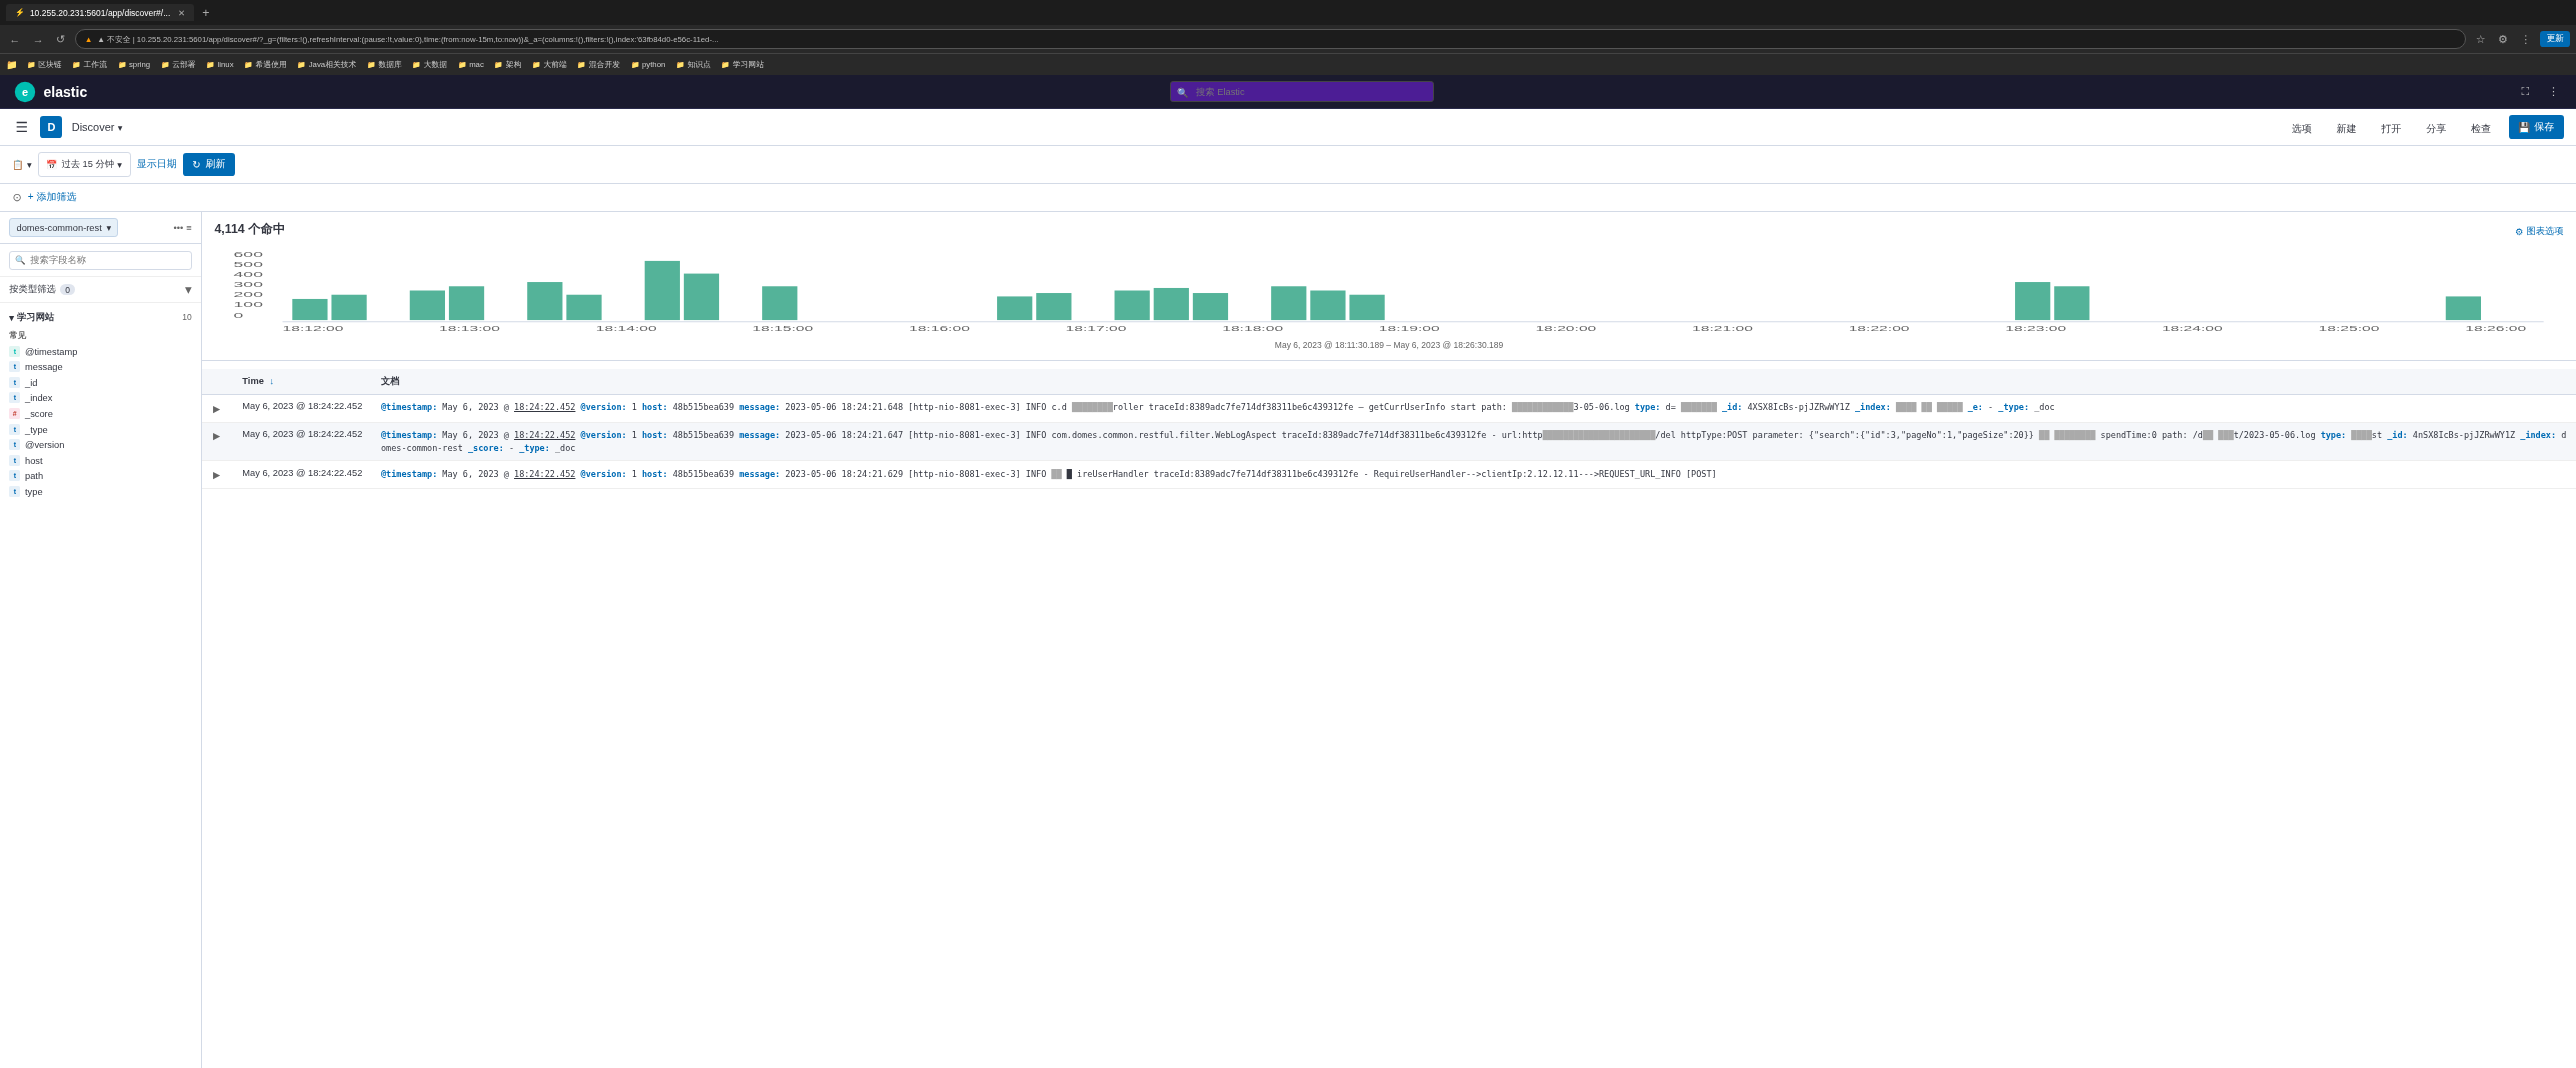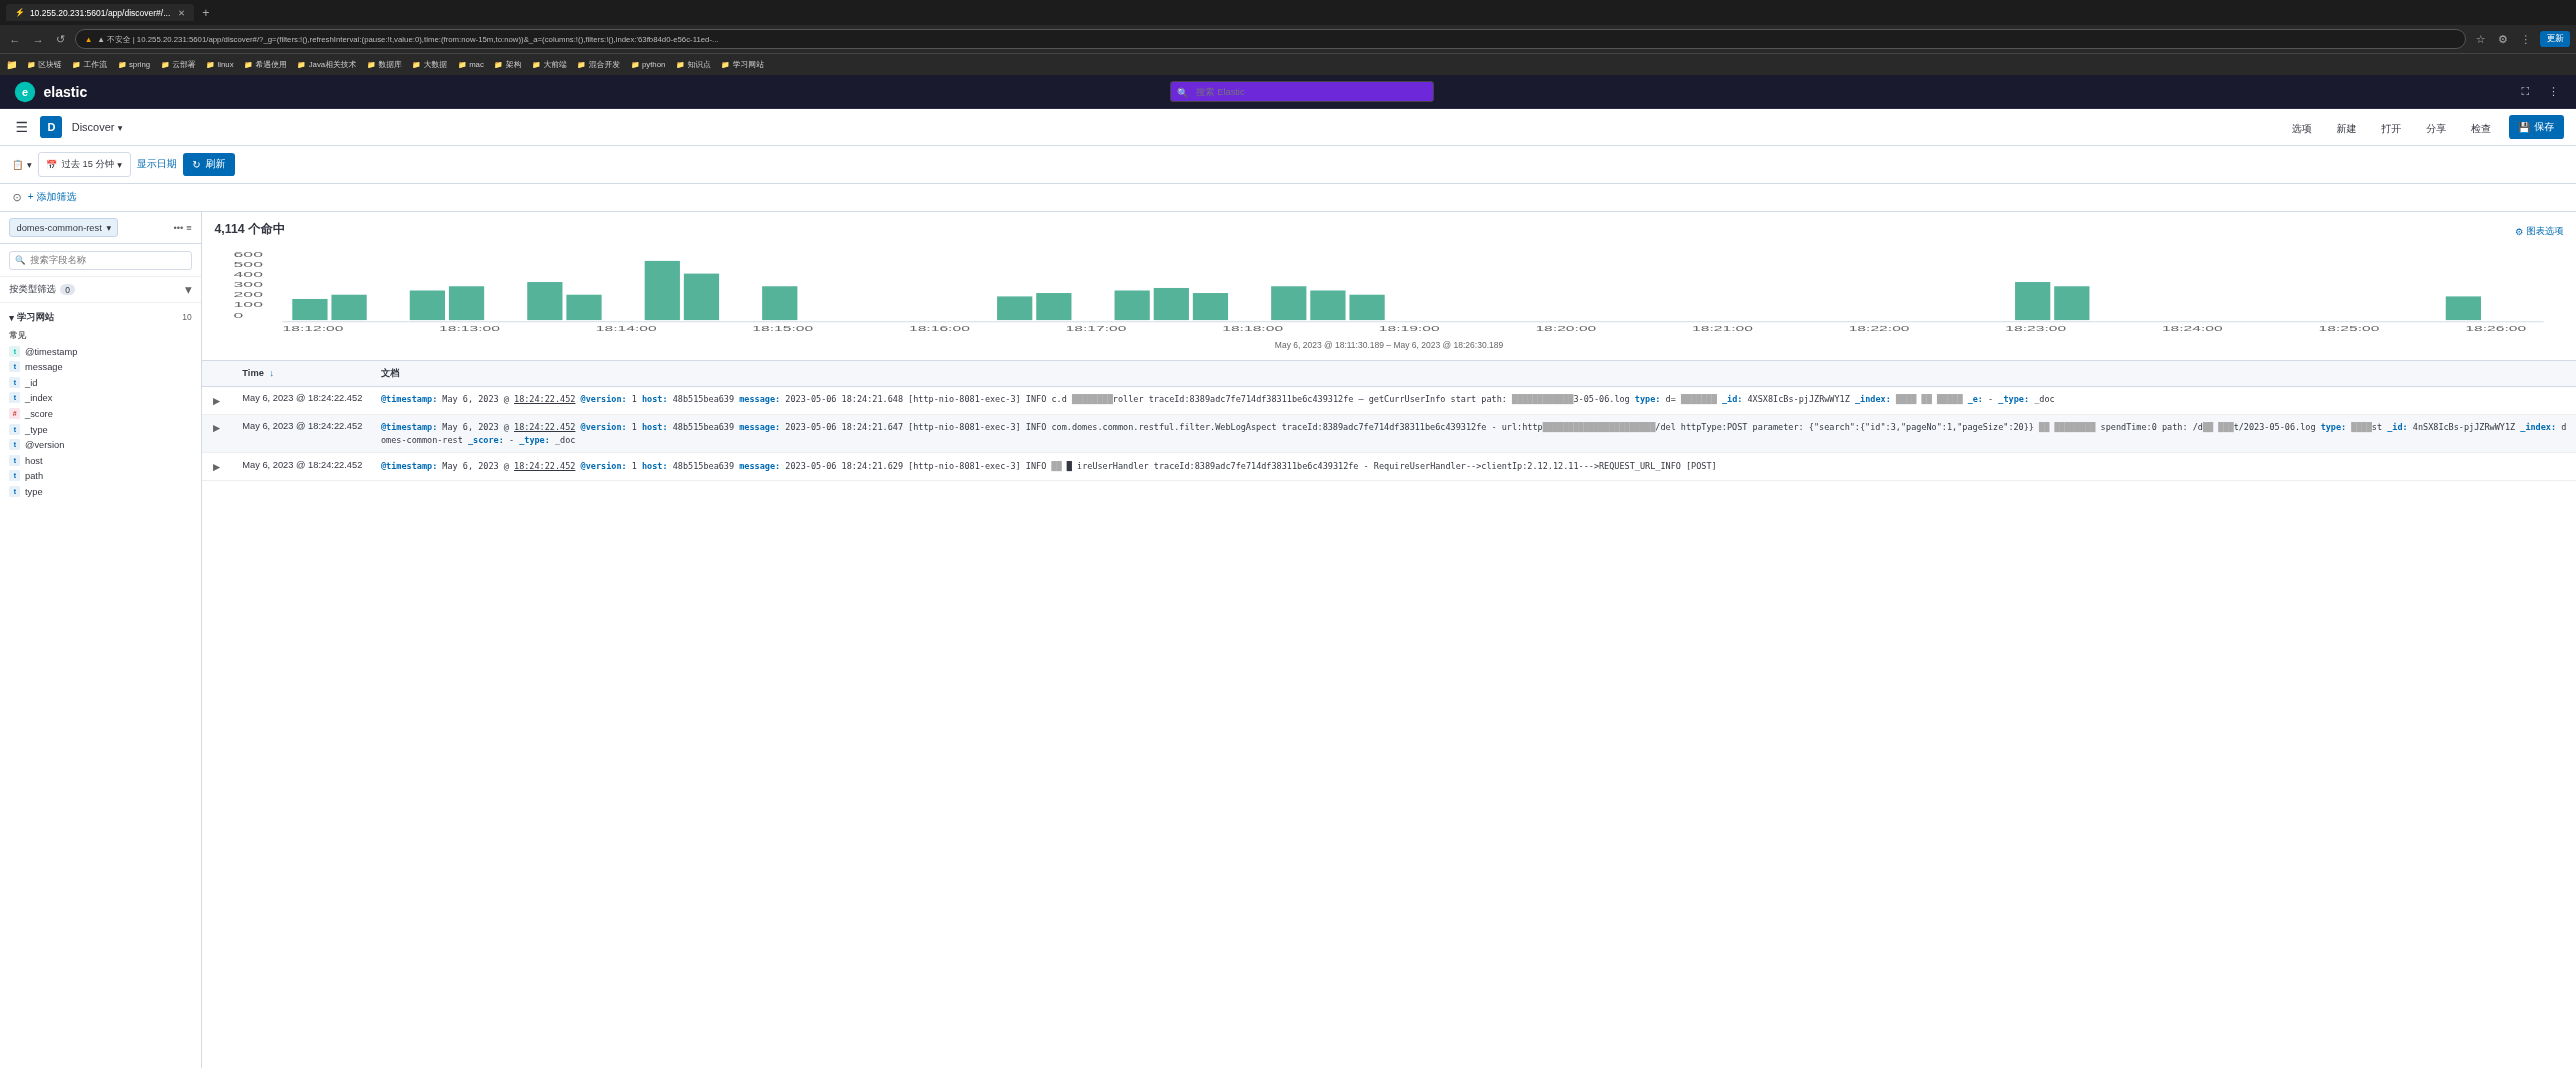--- a/index.html
+++ b/index.html
@@ -87,21 +87,21 @@
     
     .chart-area { background: #fff; border-bottom: 0.8px solid #d3dae6; padding: 9.3px 12.4px; }
     .chart-header { display: flex; align-items: flex-end; justify-content: space-between; margin-bottom: 6.2px; }
     .hit-count { font-size: 12.4px; font-weight: 600; color: #343741; }
     .chart-options-btn { color: #006bb4; font-size: 9.3px; cursor: pointer; display: flex; align-items: center; gap: 3.1px; }
     .chart-canvas { width: 100%; height: 93px; position: relative; }
     .chart-time-label { text-align: center; font-size: 8.5px; color: #666; margin-top: 3.1px; }
 
     
     .results-area { flex: 1; overflow-y: auto; background: #fff; }
-    .results-table { width: 100%; border-collapse: collapse; }
+    .results-table { width: 100%; border-collapse: collapse; margin-top: 8px; }
     .results-table th { padding: 6.2px 9.3px; text-align: left; font-size: 9.3px; font-weight: 600; color: #343741; border-bottom: 1.6px solid #d3dae6; background: #f5f7fa; white-space: nowrap; }
     .results-table th .sort-icon { color: #006bb4; margin-left: 3.1px; }
     .results-table td { padding: 6.2px 9.3px; border-bottom: 0.8px solid #eee; vertical-align: top; font-size: 9.3px; color: #343741; }
     .expand-btn { background: none; border: none; cursor: pointer; color: #666; font-size: 9.3px; padding: 1.6px; }
     .timestamp-cell { white-space: nowrap; color: #343741; font-size: 8.5px; }
     .log-content { font-family: monospace; font-size: 8.5px; line-height: 1.5; color: #343741; word-break: break-all; }
     .log-field { color: #006bb4; font-weight: 600; }
 
     
     .chart-svg { width: 100%; height: 100%; }
@@ -210,21 +210,21 @@
       <div class="elastic-logo-icon" style="width:25px;height:25px;display:flex;align-items:center;justify-content:center;">
         <svg width="22" height="22" viewBox="0 0 28 28" style="font-size:16px">
           <ellipse cx="14" cy="14" rx="13" ry="13" fill="#00bfb3"></ellipse>
           <text x="14" y="19" text-anchor="middle" fill="white" font-size="14" font-weight="bold">e</text>
         </svg>
       </div>
       <span style="color:#fff;font-size:14px;">elastic</span>
     </div>
     <div class="elastic-search search-wrap">
       <span class="s-icon">🔍</span>
-      <input type="text" style="width: 264px; background: #6d28d9; border: 0.8px solid rgb(68, 68, 68); border-radius: 3.1px; color: rgb(204, 204, 204); padding: 4.7px 9.3px 4.7px 25px; font-size: 9.3px; outline: none;" placeholder="搜索 Elastic">
+      <input type="text" style="width: 264px; background: #4c1d95; border: 0.8px solid rgb(68, 68, 68); border-radius: 3.1px; color: rgb(204, 204, 204); padding: 4.7px 9.3px 4.7px 25px; font-size: 9.3px; outline: none;" placeholder="搜索 Elastic">
     </div>
     <div class="elastic-header-right">
       <button class="header-icon-btn" style="color:#ccc;">⛶</button>
       <button class="header-icon-btn" style="color:#ccc;">⋮</button>
     </div>
   </div>
 
   <div class="app-nav">
     <div class="app-nav-left">
       <button class="hamburger-btn">☰</button>

